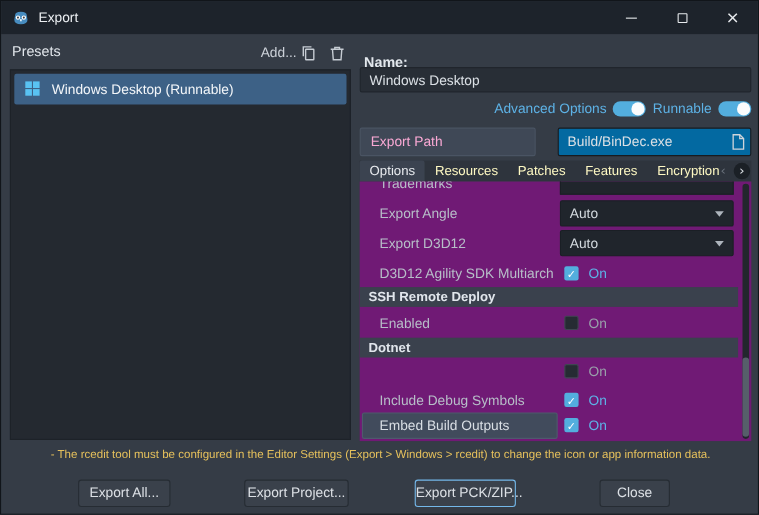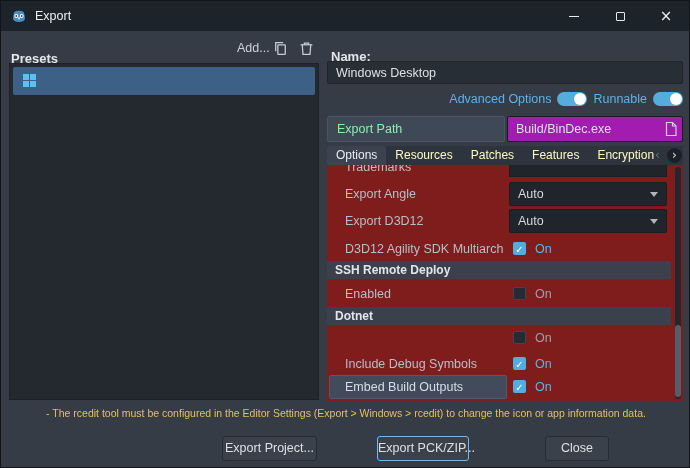--- a/index.html
+++ b/index.html
@@ -11,56 +11,56 @@
   .titlebar { position:absolute; left:0; top:0; width:100%; height:30px; background:#1d232b; }
   .godot-icon { position:absolute; left:10px; top:7px; width:16px; height:16px; }
   .win-title { position:absolute; left:34px; top:0; line-height:30px; font-size:12.5px; color:#eceff2; }
   .win-controls { position:absolute; right:0; top:0; height:30px; display:flex; }
   .win-btn { width:46px; height:30px; display:flex; align-items:center; justify-content:center; color:#e8ebee; cursor:default; }
   .glyph-min { width:10px; border-top:1px solid #e8ebee; }
   .glyph-max { width:9px; height:9px; border:1px solid #e8ebee; border-radius:1px; }
   .glyph-close { font-family:"DejaVu Sans",sans-serif; font-size:15px; line-height:15px; }
 
   
-  .presets-header { position:absolute; left:10px; top:50px; font-weight:bold; font-size:13px; color:#e2e7ec; }
+  .presets-header { position:absolute; left:10px; top:38px; font-weight:normal; font-size:13px; color:#e2e7ec; }
   .add-link { position:absolute; left:236px; top:40px; color:#ccd1d8; }
   .tool-icon { position:absolute; top:39px; width:17px; height:17px; }
   .icon-dup { left:271px; } .icon-trash { left:297px; }
   .preset-list { position:absolute; left:8px; top:62px; width:310px; height:337px; background:#242930; border:1px solid #1d2228; }
   .preset-item { position:absolute; left:3px; top:3px; width:302px; height:28px; background:#3d6186; border-radius:2px; display:flex; align-items:center; }
   .win-logo { width:14px; height:14px; margin-left:10px; display:grid; grid-template-columns:6px 6px; grid-template-rows:6px 6px; gap:1px; }
   .win-logo span { background:#59c2f2; }
   .preset-label { margin-left:10px; color:#f3f6f9; }
 
   
   .name-label { position:absolute; left:330px; top:38px; font-weight:bold; font-size:13px; color:#e2e7ec;margin-top:10px; }
   .text-input { position:absolute; height:23px; background:#282e36; border:1px solid #20252c; border-radius:2px; color:#dbe0e5; font-family:inherit; font-size:12.5px; padding:0 8px; outline:none; }
   .name-input { left:326px; top:60px; width:356px; }
 
   .toggles-row { position:absolute; left:326px; top:89px; width:356px; height:18px; display:flex; justify-content:flex-end; align-items:center; gap:6px; }
   .toggle-label { color:#5db2e6; }
   .toggle { position:relative; width:30px; height:14px; border-radius:8px; background:#53aede; }
   .toggle::after { content:''; position:absolute; right:1px; top:1px; width:12px; height:12px; border-radius:50%; background:#fbfcfd; }
 
-  .path-label-box { position:absolute; left:326px; top:115px; width:178px; height:26px; background:#3f4856; border:1px solid #4a5463; border-radius:2px; line-height:24px; padding-left:9px; color:#86efac; }
+  .path-label-box { position:absolute; left:326px; top:115px; width:160px; height:26px; background:#3f4856; border:1px solid #4a5463; border-radius:2px; line-height:24px; padding-left:9px; color:#f9a8d4; }
   .path-input-wrap { position:absolute; left:506px; top:115px; width:176px; height:26px; }
-  .path-input { left:0; top:0; width:176px; height:26px; background:#a21caf; border:1px solid #171b20; padding-right:24px; }
+  .path-input { left:0; top:0; width:176px; height:26px; background:#0369a1; border:1px solid #171b20; padding-right:24px; }
   .page-icon { position:absolute; right:5px; top:5px; width:14px; height:16px; }
 
   
   .tab-strip { position:absolute; left:326px; top:145px; width:356px; height:19px; background:#2e343d; display:flex; }
   .tab { padding:0 9px; line-height:19px; font-size:12px; color:#fef9c3; white-space:nowrap; }
   .tab.active { background:#3b4350; color:#e8ebef; border-radius:2px 2px 0 0; }
   .tab-arrows { position:absolute; right:1px; top:2px; display:flex; gap:2px; }
   .tab-arrow { width:15px; height:15px; border-radius:50%; text-align:center; line-height:14px; font-size:12px; font-family:"DejaVu Sans",sans-serif; }
   .tab-arrow.prev { color:#6a727c; }
   .tab-arrow.next { background:#1b2026; color:#dfe4e9; }
 
   
-  .options-panel { position:absolute; left:326px; top:164px; width:356px; height:236px; background:#7f1d1d; overflow:hidden; }
+  .options-panel { position:absolute; left:326px; top:164px; width:356px; height:236px; background:#701a75; overflow:hidden; }
   .opt-row { position:absolute; left:0; width:344px; height:24px; }
   .opt-label { position:absolute; left:18px; line-height:24px; color:#b7bec8; white-space:nowrap; }
   .opt-section { position:absolute; left:0; width:344px; height:18px; background:#3a414d; }
   .opt-section span { margin-left:8px; line-height:18px; font-weight:bold; font-size:12px; color:#e1e6ec; }
   .dropdown { position:absolute; left:182px; top:0; width:158px; height:24px; background:#20252c; border:1px solid #1a1f25; border-radius:2px; }
   .dd-text { position:absolute; left:8px; line-height:22px; color:#d3d9de; }
   .dd-arrow { position:absolute; right:8px; top:9px; width:0; height:0; border-left:4px solid transparent; border-right:4px solid transparent; border-top:5px solid #aeb5bd; }
   .cb { position:absolute; left:186px; top:5px; width:13px; height:13px; border-radius:2px; text-align:center; }
   .cb.checked { background:#53aede; }
   .cb.checked .check { font-family:"DejaVu Sans",sans-serif; font-size:10px; font-weight:bold; color:#fff; line-height:13px; }
@@ -126,20 +126,21 @@
     </svg>
   </span>
   <div class="preset-list">
     <div class="preset-item">
       <span class="win-logo">
           <span></span>
           <span></span>
           <span></span>
           <span></span>
         </span>
+      <span class="preset-label">Windows Desktop (Runnable)</span>
     </div>
   </div>
 
   <div class="name-label">Name:</div>
   <input class="text-input name-input" value="Windows Desktop" style="">
 
   <div class="toggles-row">
     <span class="toggle-label">Advanced Options</span>
     <span class="toggle"></span>
     <span class="toggle-label">Runnable</span>
@@ -230,17 +231,18 @@
       <span class="on-label on-blue">On</span>
     </div>
 
     <div class="v-scrollbar">
       <div class="v-thumb"></div>
     </div>
   </div>
 
   <div class="warning">- The rcedit tool must be configured in the Editor Settings (Export &gt; Windows &gt; rcedit) to change the icon or app information data.</div>
 
+  <div class="btn btn-export-all">Export All...</div>
   <div class="btn btn-export-project">Export Project...</div>
   <div class="btn btn-export-pck">Export PCK/ZIP...</div>
   <div class="btn btn-close">Close</div>
 
 </div>
 
 </body></html>

